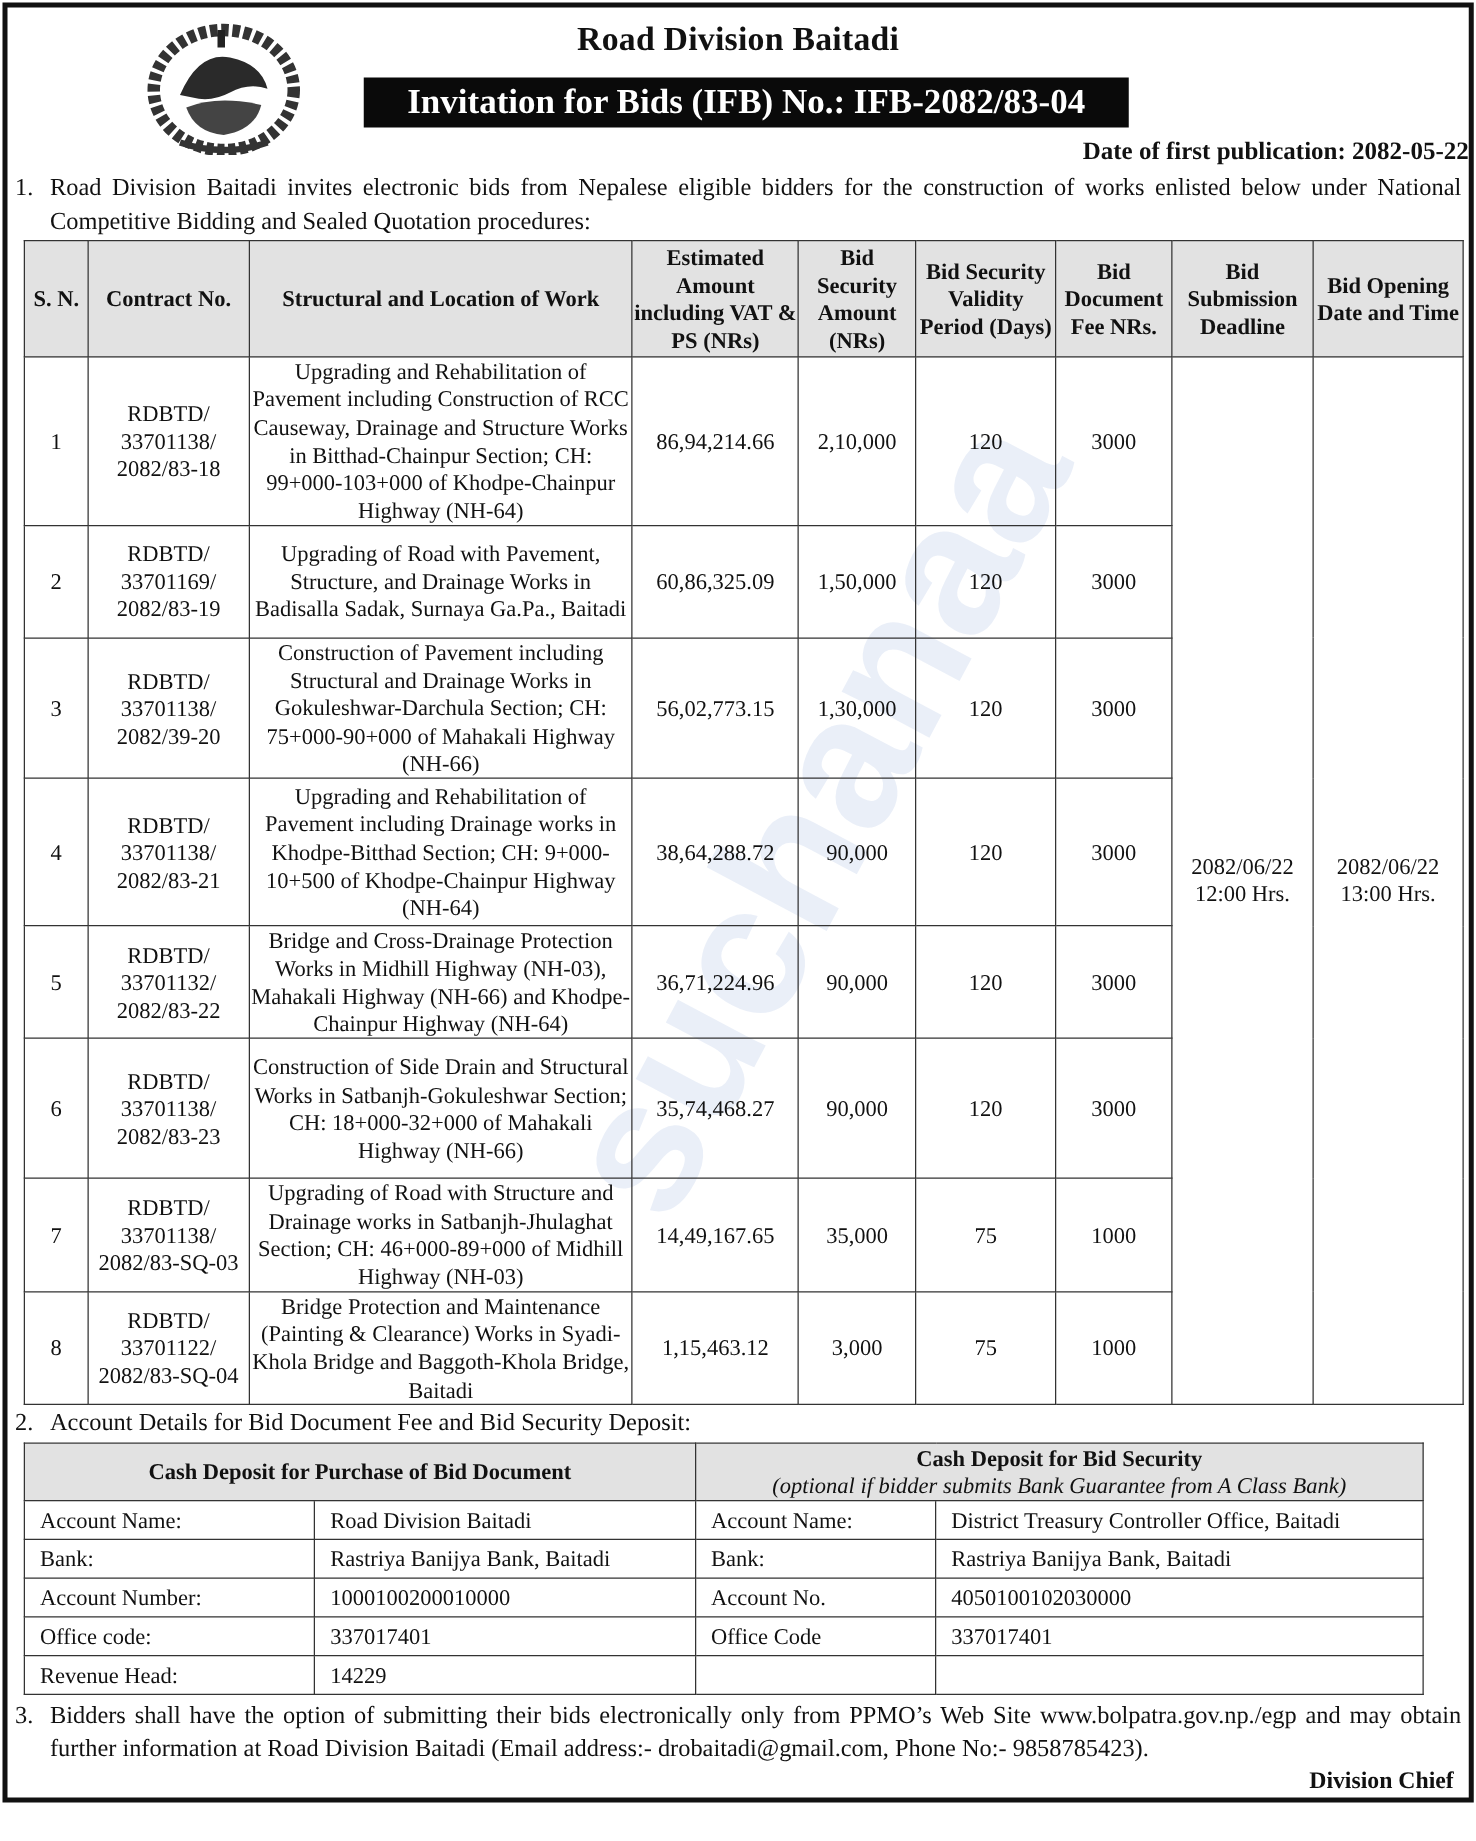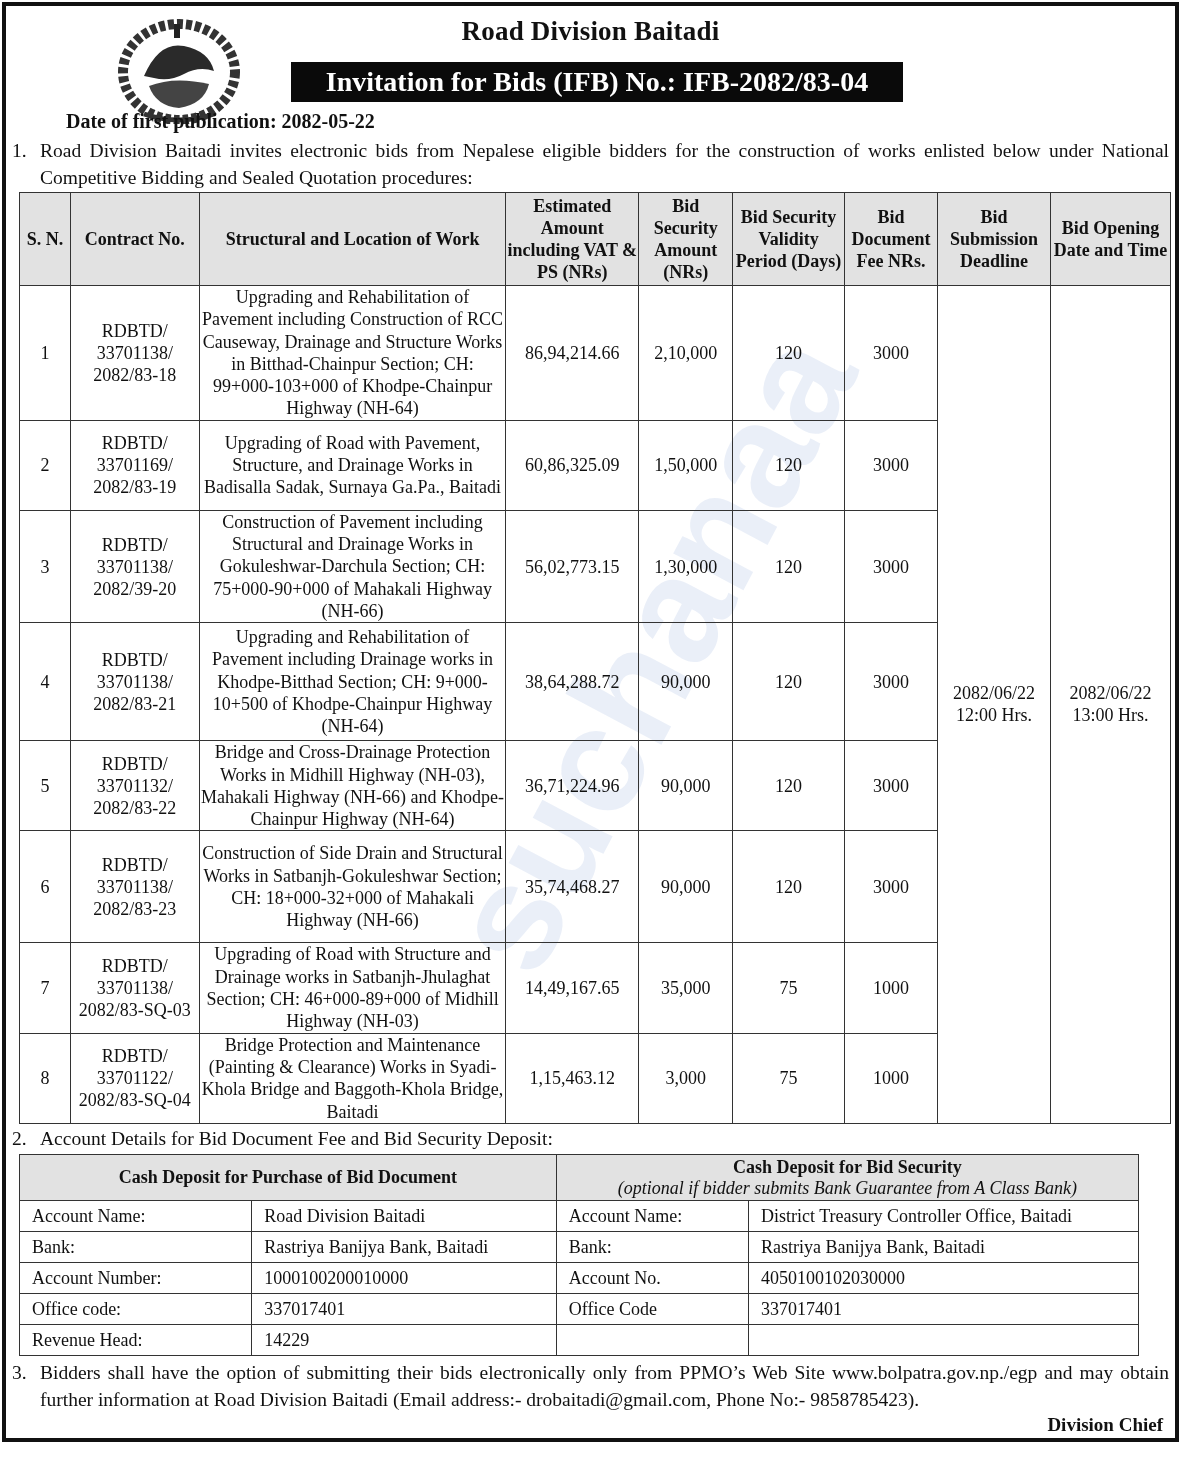--- a/index.html
+++ b/index.html
@@ -16,22 +16,22 @@
   .title {
     position: absolute; left: 0; right: 0; top: 10px; text-align: center;
     font-weight: bold; font-size: 27px; letter-spacing: 0.2px;
   }
   .ifb-banner {
     position: absolute; left: 285px; top: 56px; width: 612px; height: 40px;
     background: #0a0a0a; color: #fff; font-weight: bold; font-size: 28px;
     text-align: center; line-height: 40px;
   }
   .pub-date {
-    position: absolute; left: 0; right: 0; top: 104px; text-align: left;
-    font-weight: bold; font-size: 20px; padding-left: 60px;
+    position: absolute; left: 0; right: 0; top: 104px; text-align: right;
+    font-weight: bold; font-size: 20px; padding-left: 85px;
   }
 
   .para { position: absolute; left: 6px; width: 1157px; font-size: 19.5px; line-height: 27px; text-align: justify; }
   .para .num { position: absolute; left: 0; top: 0; }
   .para .txt { display: block; padding-left: 28px; }
   .para1 { top: 131px; }
   .para2 { top: 1119px; }
   .para3 { top: 1353px; }
 
   table { border-collapse: collapse; position: absolute; }

